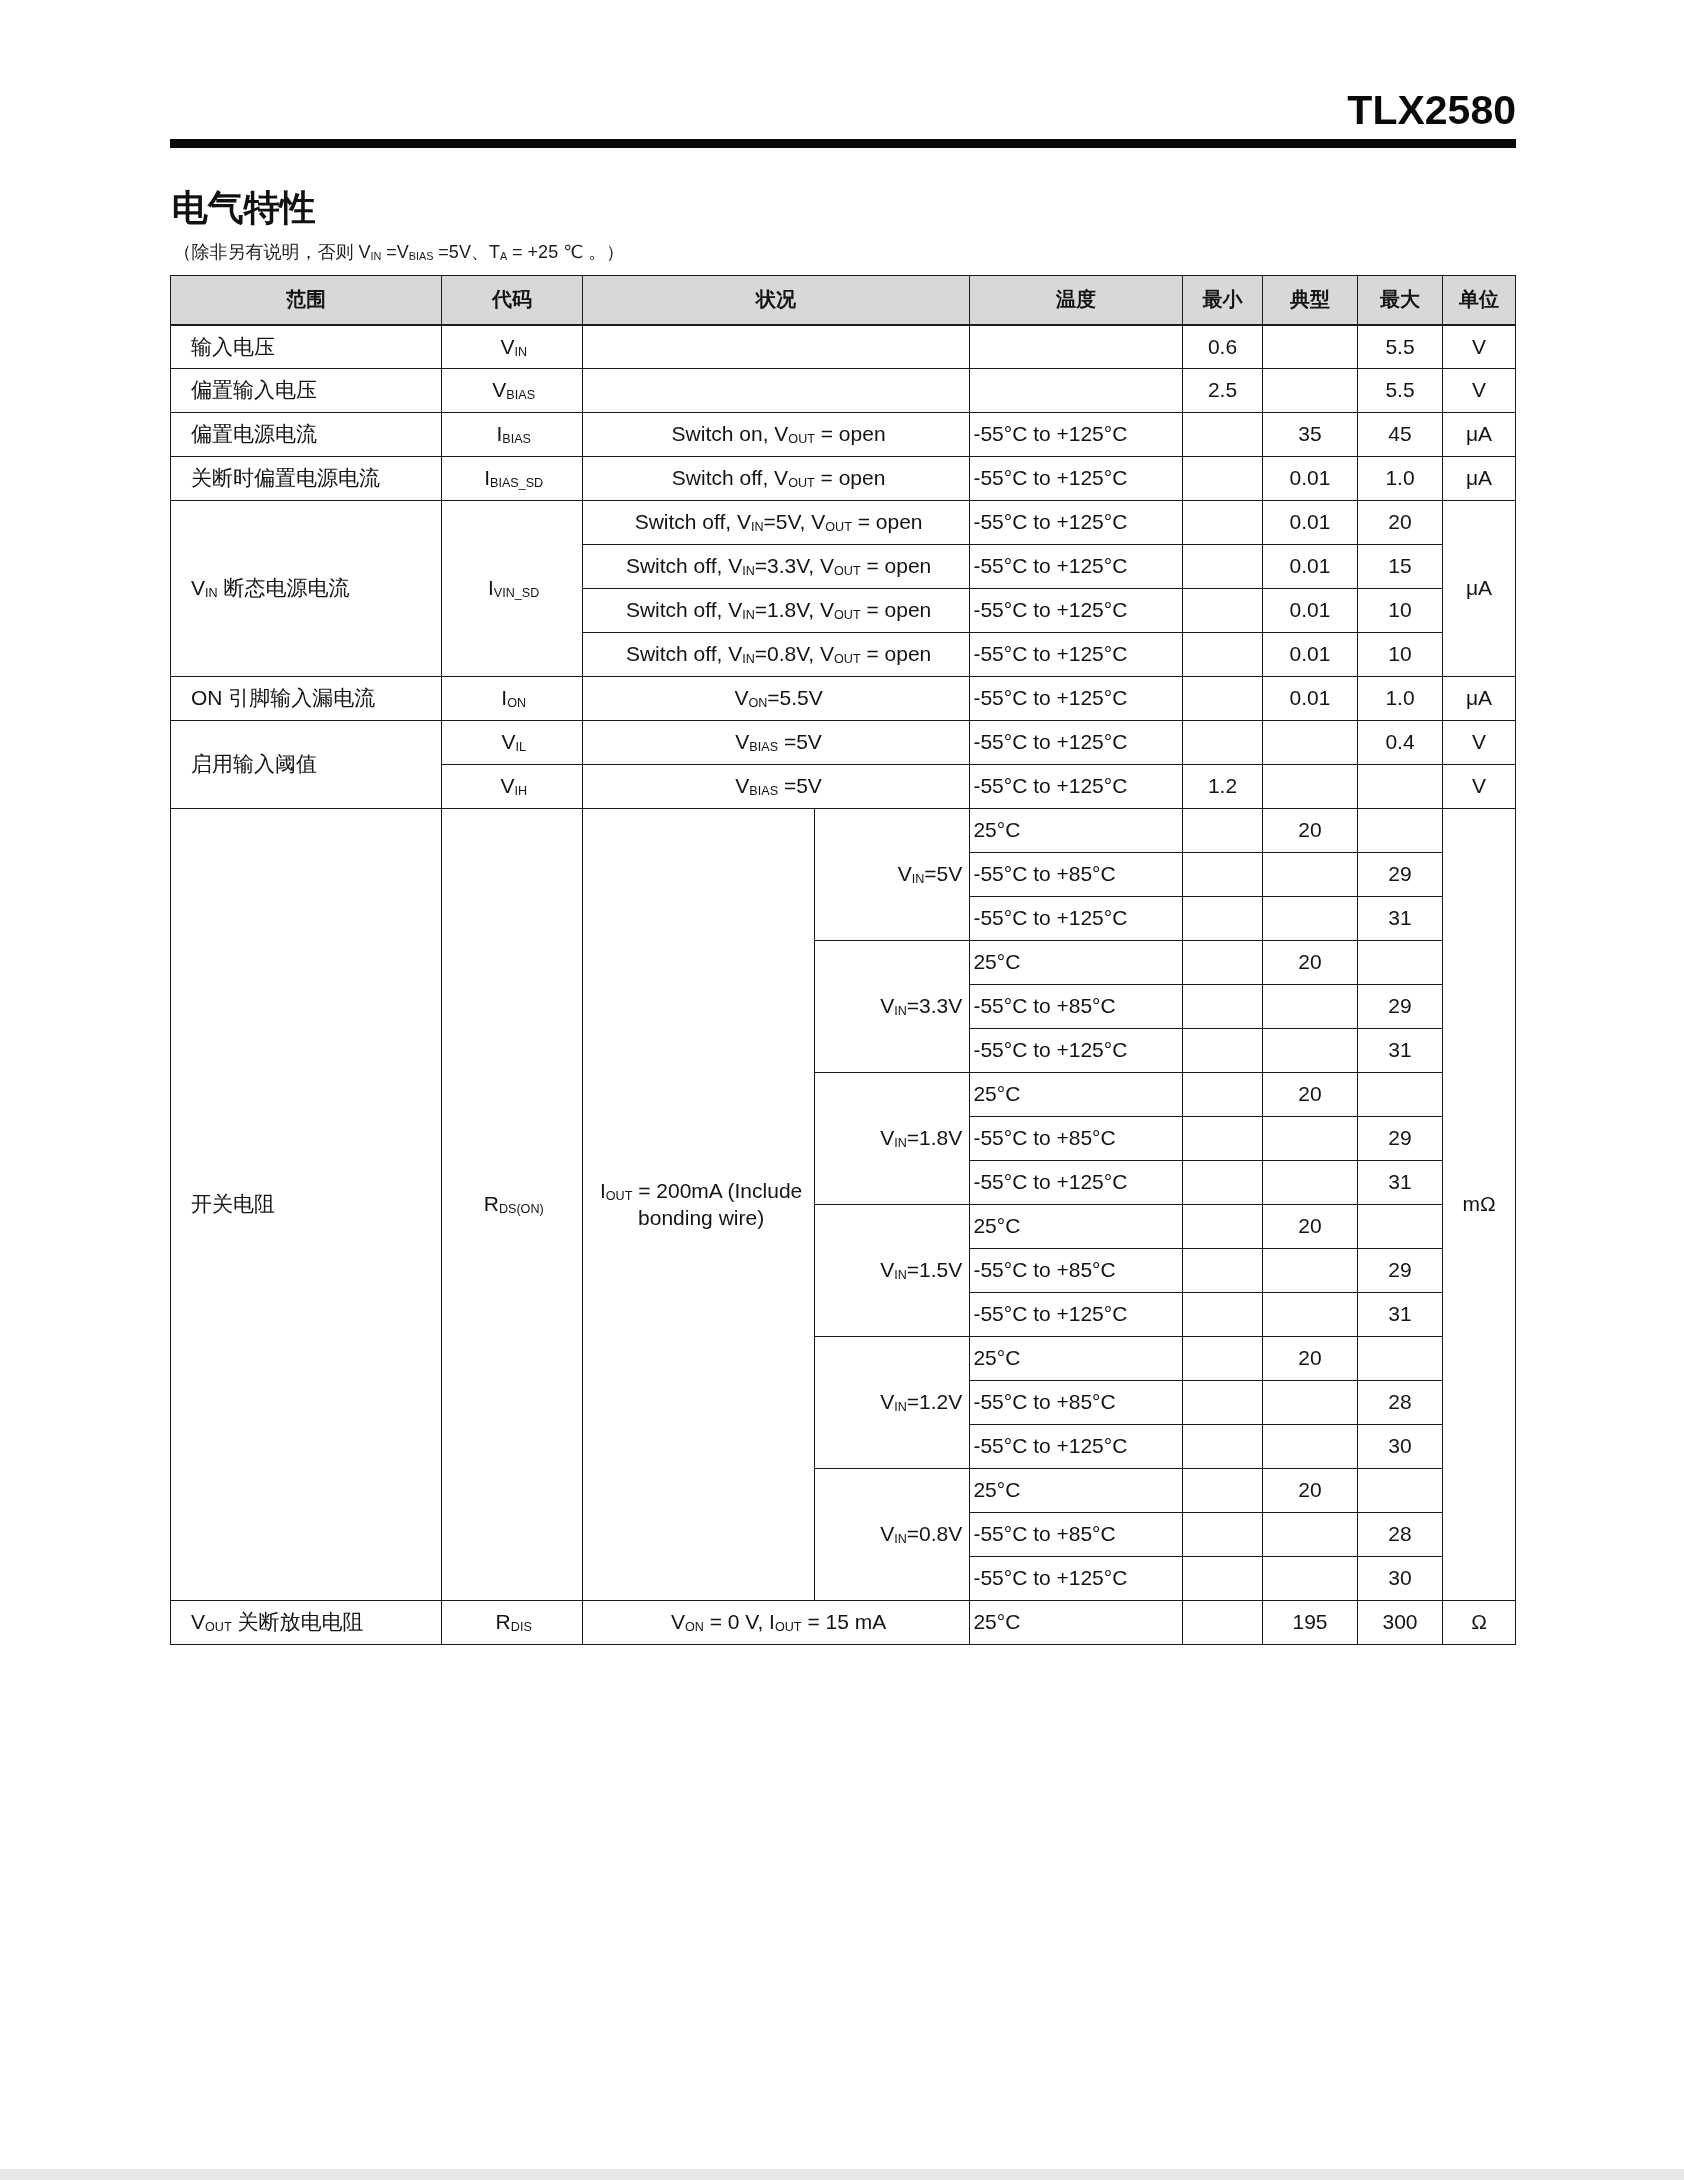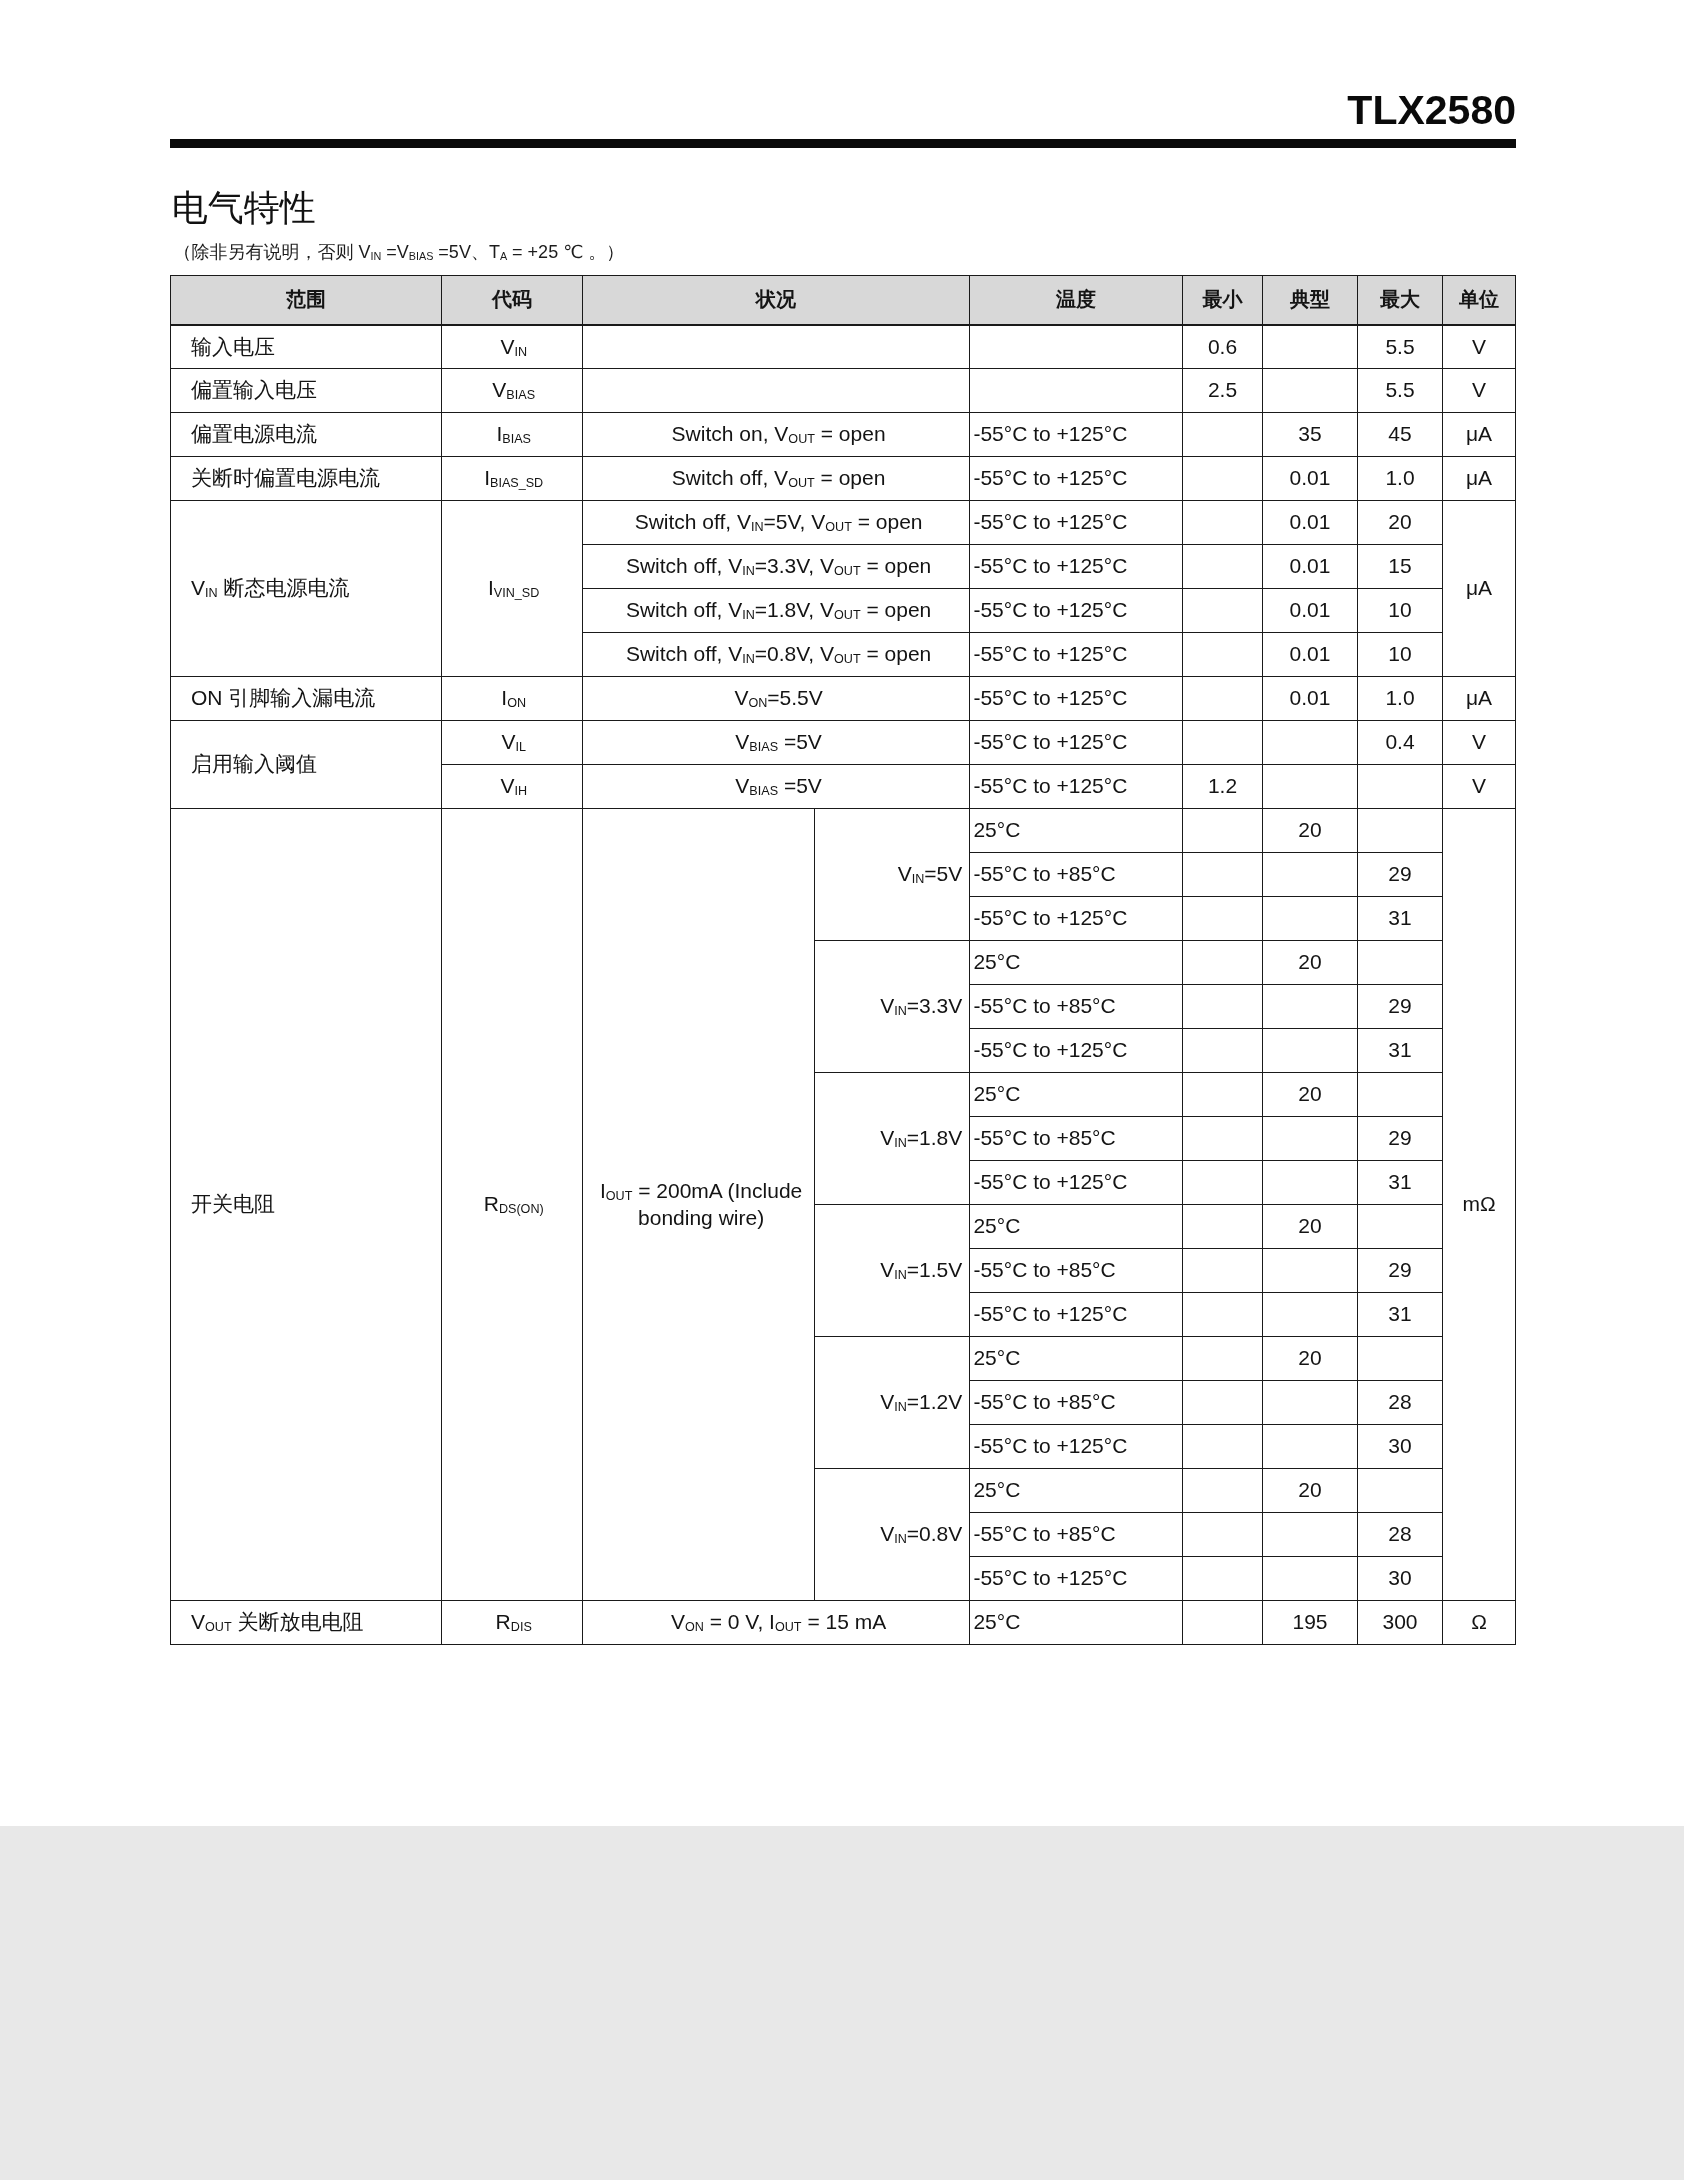--- a/index.html
+++ b/index.html
@@ -1,36 +1,36 @@
 <!DOCTYPE html>
 <html style="font-size:13.6px"><head>
 <meta charset="utf-8">
 <style>
   html,body{margin:0;padding:0;background:#e8e8e8;}
   .page{
     position:relative;
-    width:1685px;height:1826px;
+    width:1685px;height:2169px;
     margin:0 auto;
     background:#ffffff;
     font-family:"Liberation Sans","DejaVu Sans",sans-serif;
     color:#141414;
     overflow:hidden;
   }
   .content{position:absolute;left:170px;top:0;width:1346px;}
   
   .doc-num{
     margin-top:90px;
     text-align:right;
     font-size:41px;font-weight:700;line-height:1.0;
     letter-spacing:0;
     color:#0a0a0a;
   }
   .top-rule{margin-top:7.7px;height:9.4px;background:#0a0a0a;}
   
-  .sec-title{margin:36px 0 0 1.7px;font-size:36px;font-weight:400;color:#111;}
+  .sec-title{margin:36px 0 0 1.7px;font-size:36px;font-weight:700;color:#111;}
   .sec-note{margin:10.2px 0 0 3.4px;font-size:18px;color:#1c1c1c;line-height:1.1;}
   sub{font-size:0.6em;vertical-align:-0.18em;line-height:0;}
   
   table.ec{
     border-collapse:collapse;table-layout:fixed;
     width:1346px;margin-top:12px;
   }
   .ec th,.ec td{
     border:1.7px solid #1a1a1a;
     font-size:21px;line-height:1.25;

